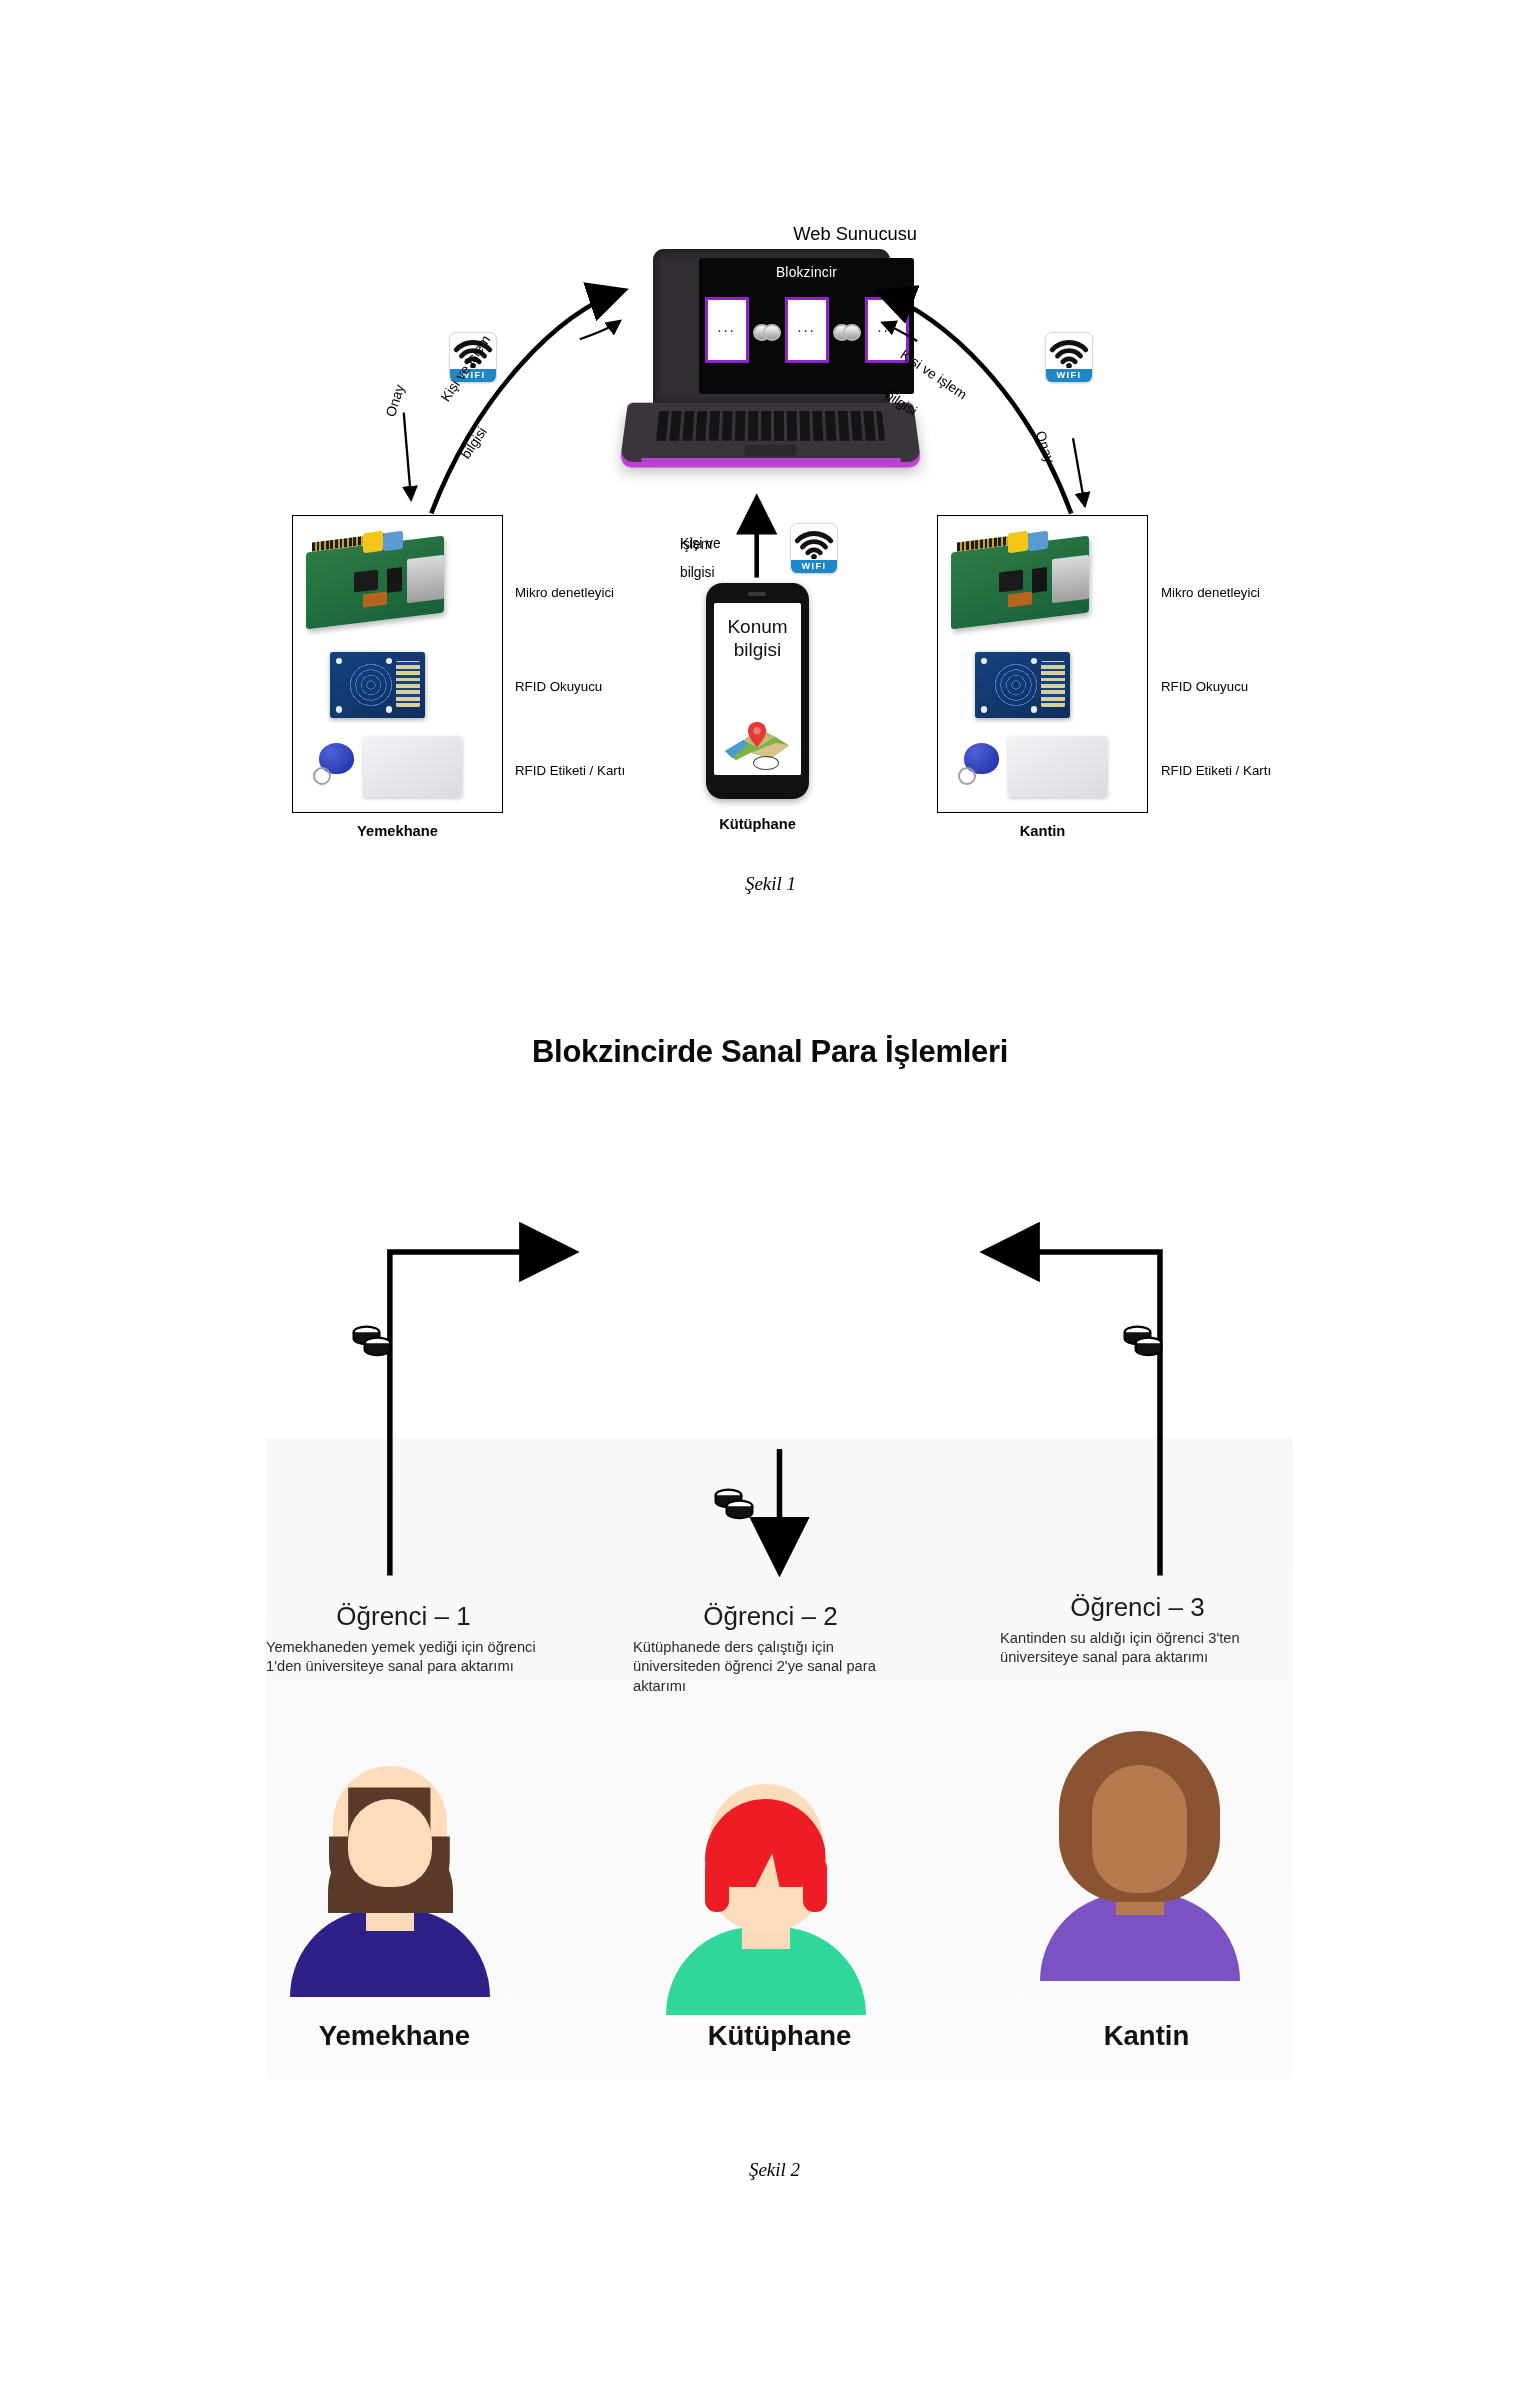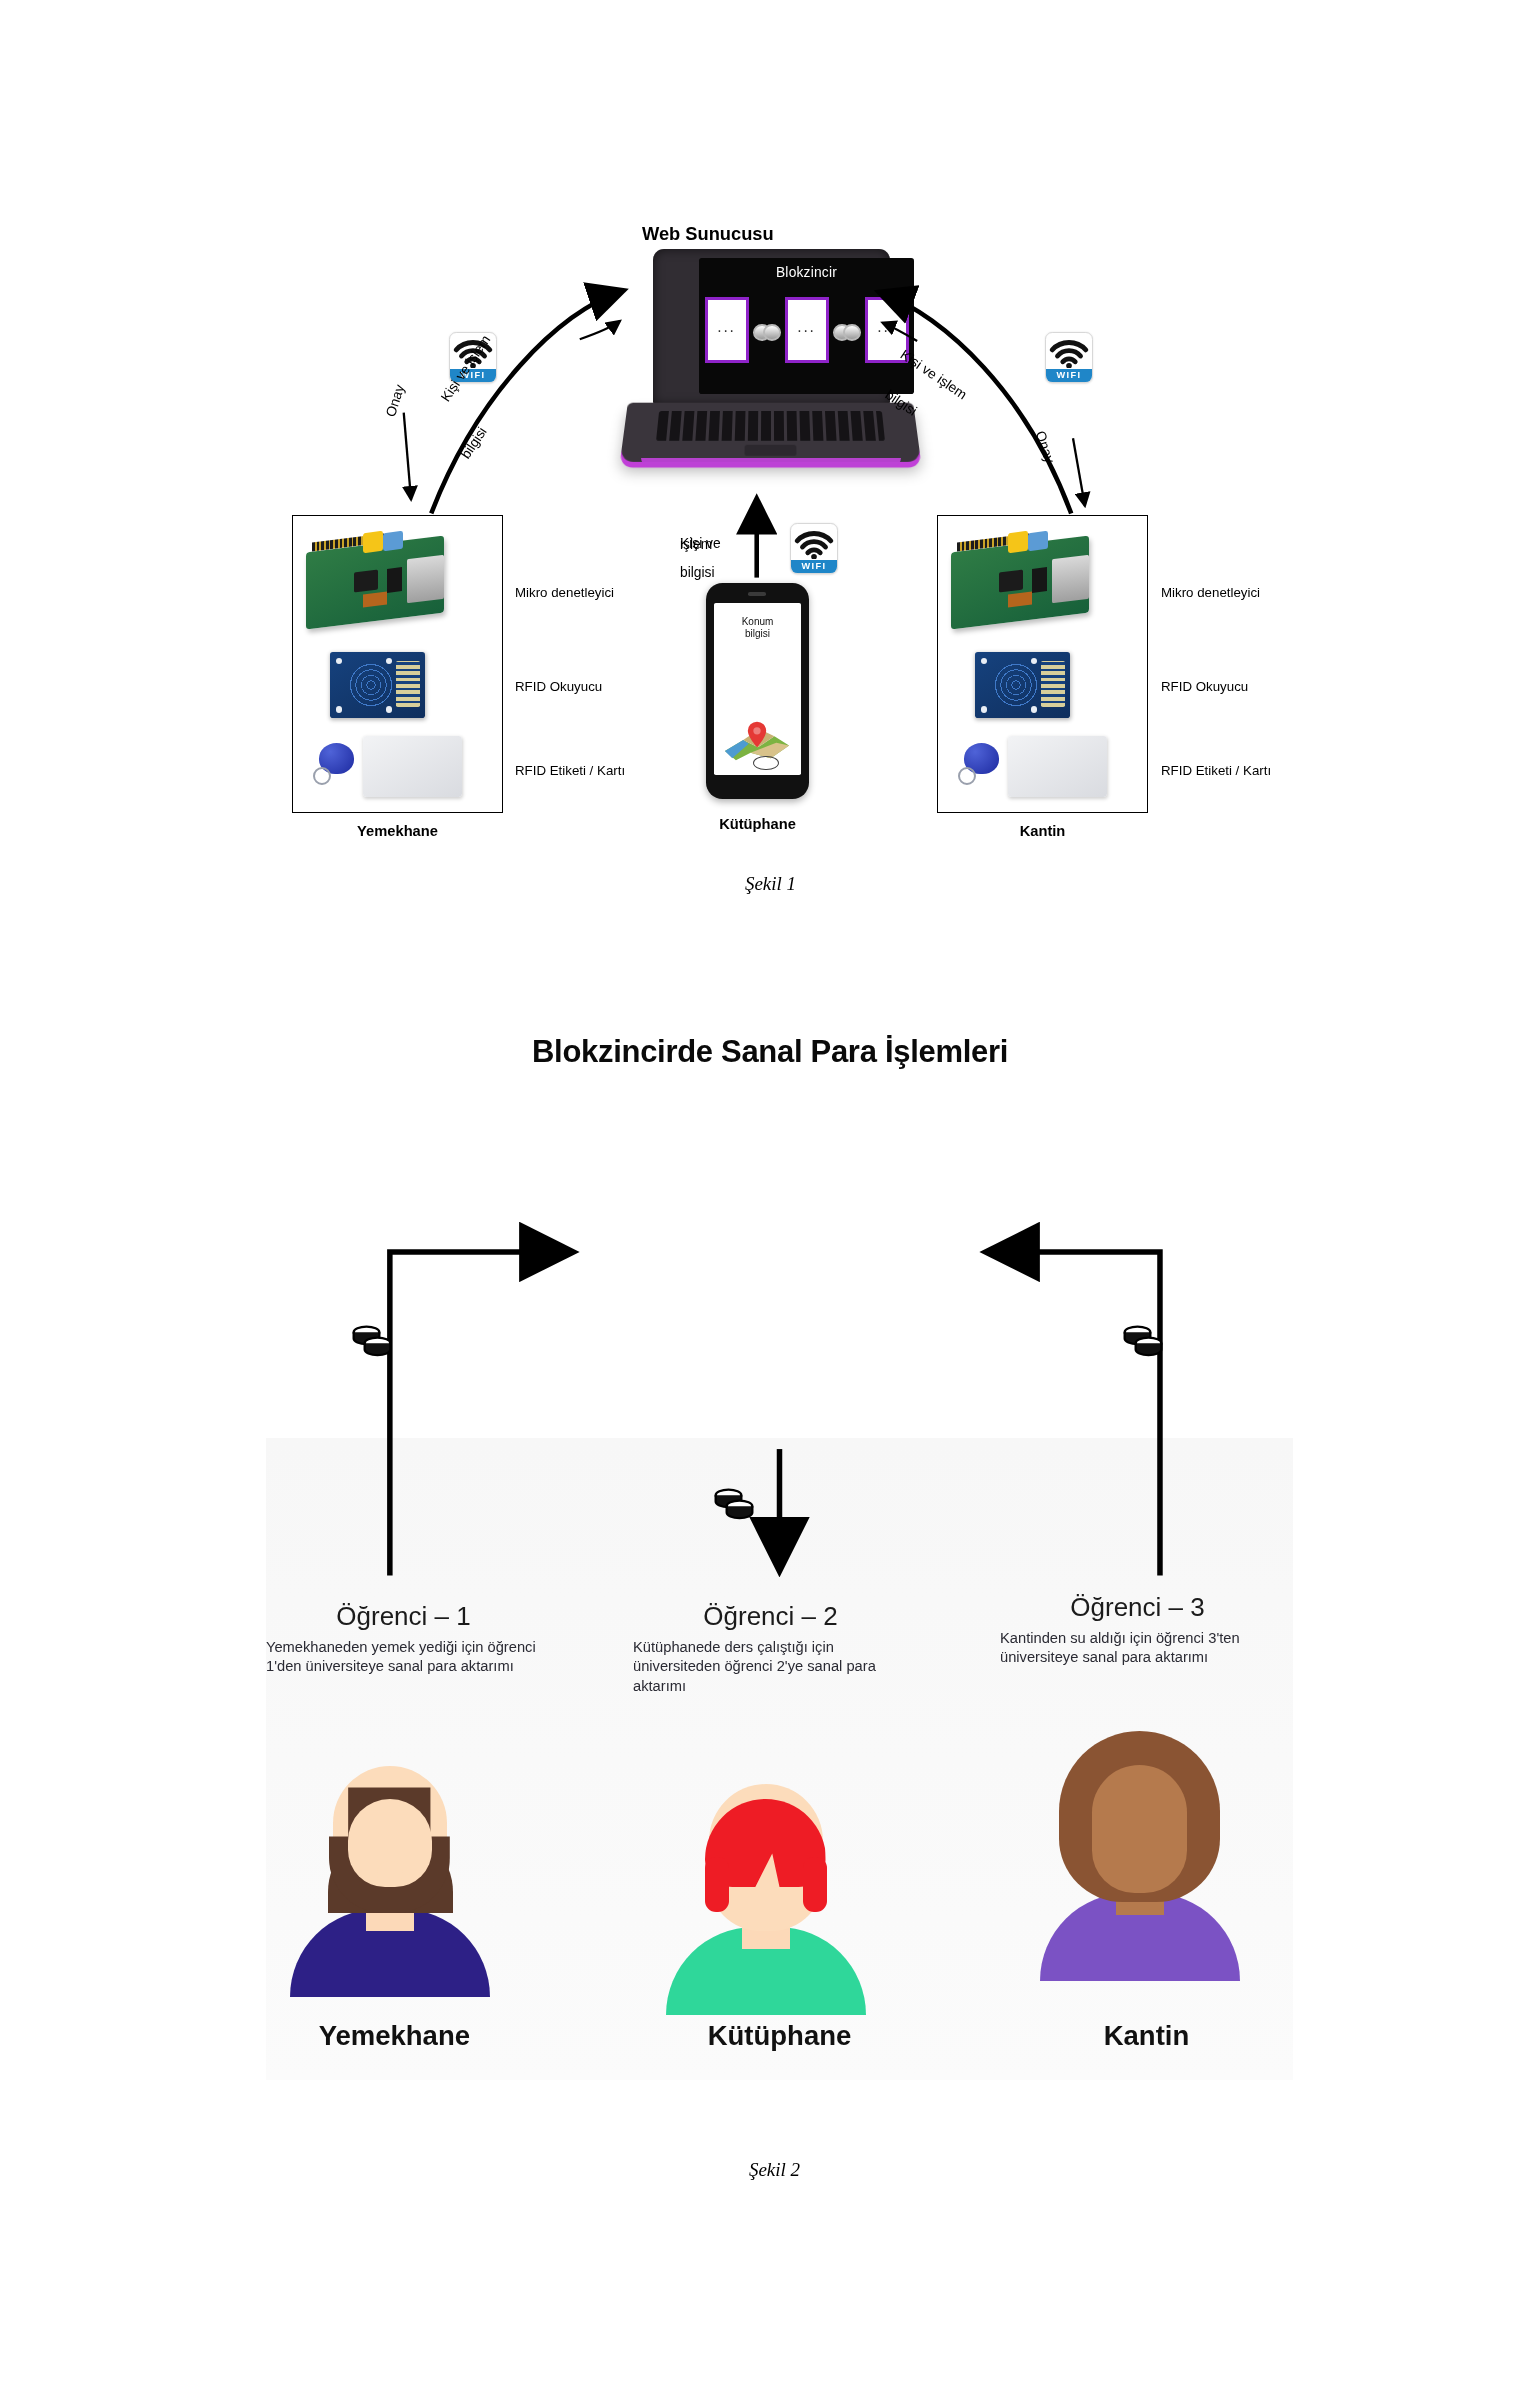--- a/index.html
+++ b/index.html
@@ -10,21 +10,21 @@
     font-family: "Liberation Sans", sans-serif;
     overflow: hidden;
   }
   .page { position: relative; width: 1540px; height: 2401px; background:#fff; }
 
   
   #figure1 { position: absolute; left: 0; top: 0; width: 1540px; height: 926px; }
 
   .f1-title {
     position: absolute; left: 642px; top: 223px; width: 275px;
-    text-align: left; font-size: 18.3px; font-weight: bold; color: #000;
+    text-align: right; font-size: 18.3px; font-weight: normal; color: #000;
   }
 
   
   .laptop { position: absolute; left: 624px; top: 249px; width: 293px; height: 257px; }
   .lap-lid {
     position: absolute; left: 29px; top: 0; width: 237px; height: 156px;
     background: #312d33; border-radius: 11px 11px 3.7px 3.7px;
     padding: 9.2px 11px 11px 11px;
     box-shadow: inset 0 0 11px rgba(0,0,0,.6);
   }
@@ -170,21 +170,21 @@
   .dev-legend { position:absolute; font-size: 13.3px; color:#000; }
 
   
   .phone {
     position: absolute; left: 706px; top: 583px; width: 103px; height: 216px;
     background:#111; border-radius: 16.5px; padding: 20px 8.3px 24px 8.3px;
     box-shadow: 0 2.8px 7.3px rgba(0,0,0,.3);
   }
   .phone .notch { position:absolute; left:42px; top:9.2px; width:18.3px; height:3.7px; background:#3a3a3a; border-radius:1.8px; }
   .phone .scr { width:100%; height:100%; background:#fff; border-radius:1.8px; position:relative; overflow:hidden; }
-  .phone .scrtxt { position:absolute; left:0; top:13px; width:100%; text-align:center; font-size:10px; color:#111; line-height:1.2; }
+  .phone .scrtxt { position:absolute; left:0; top:13px; width:100%; text-align:center; font-size:19px; color:#111; line-height:1.2; }
   .phone .home { position:absolute; left:39px; bottom:4.6px; width:26px; height:14.7px; border:1.8px solid #444; border-radius:50%; }
   .mapicon { position:absolute; left:9.2px; bottom:13px; width:68px; height:44px; }
 
   .phone-caption { position:absolute; left: 666px; top: 816px; width: 183px; text-align:center; font-size:14.7px; font-weight:bold; }
 
   .fig-caption {
     position:absolute; text-align:center; width: 275px;
     font-family: "Liberation Serif", serif; font-style: italic; font-size: 19px; color:#000;
   }
 

